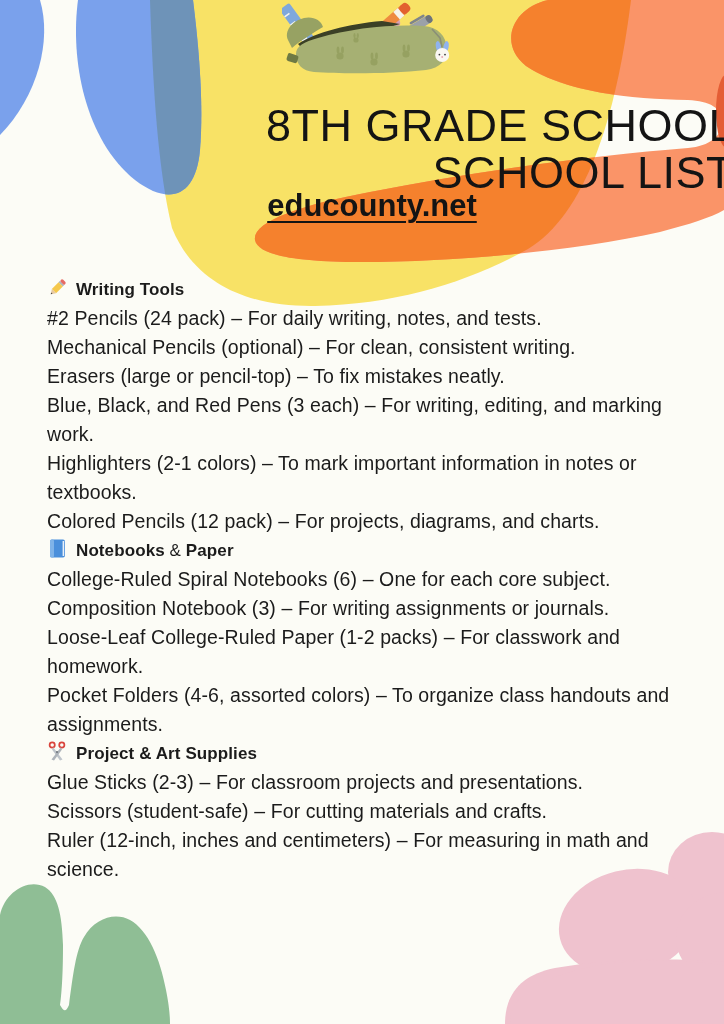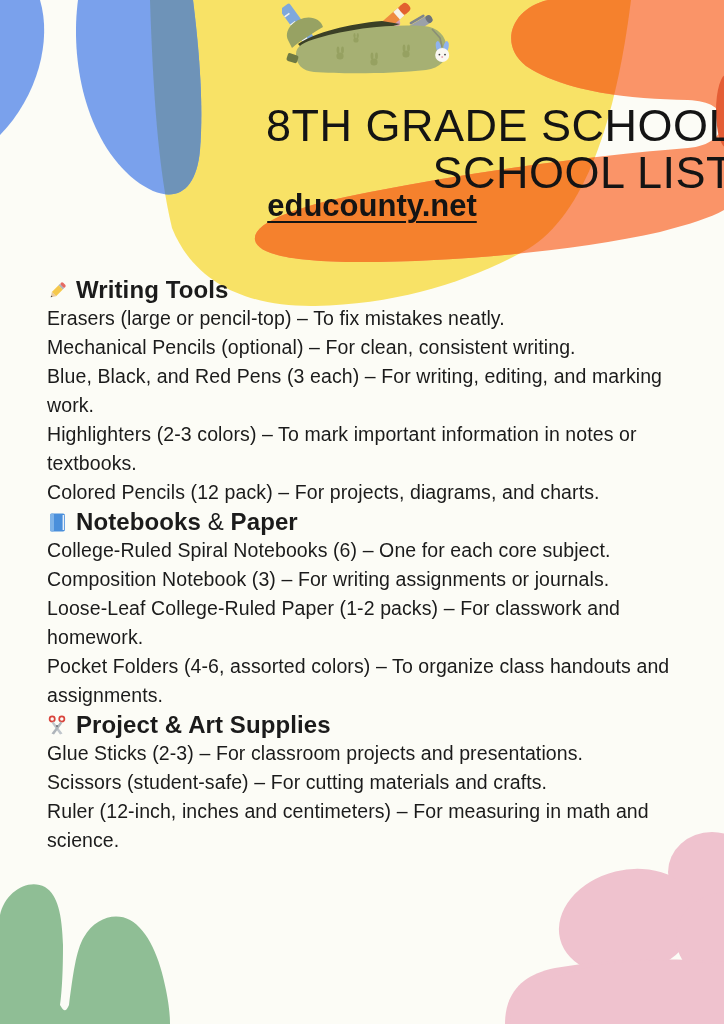--- a/index.html
+++ b/index.html
@@ -18,21 +18,21 @@
     position:absolute;top:188px;left:22px;width:700px;display:block;
     text-align:center;font-size:31px;font-weight:700;color:#141414;
     text-decoration:underline;text-decoration-thickness:2px;text-underline-offset:5px;
     cursor:pointer;
   }
   .content{
     position:absolute;top:275px;left:47px;width:638px;
     font-size:19.5px;line-height:29px;color:#1b1b1b;letter-spacing:.1px;
   }
   .content p{margin:0;}
-  .sec-head{font-weight:700;font-size:24px;}
+  .sec-head{font-weight:700;font-size:17px;}
   .sec-head .reg{font-weight:400;}
   .emoji{display:inline-block;width:21px;height:21px;vertical-align:-3px;margin-right:8px;}
 </style>
 </head>
 <body>
 
 <div class="canvas">
 
   <svg class="bg" viewBox="0 0 724 1024" aria-hidden="true">
     <defs>
@@ -134,24 +134,25 @@
 
     <p class="sec-head"><span class="emoji"><svg viewBox="0 0 21 21">
             <g transform="rotate(45 10.5 10.5)">
               <rect x="7.5" y="1" width="6" height="3.4" rx="1.6" fill="#E66A63"></rect>
               <rect x="7.5" y="4.2" width="6" height="2" fill="#AFB6BD"></rect>
               <rect x="7.5" y="6" width="6" height="9.5" fill="#F5C84C"></rect>
               <path d="M7.5,15.5 L13.5,15.5 L10.5,20 Z" fill="#E8C9A0"></path>
               <path d="M9.5,18.5 L11.5,18.5 L10.5,20 Z" fill="#4A4A4A"></path>
             </g>
           </svg></span><span>Writing Tools</span></p>
+    <p>#2 Pencils (24 pack) – For daily writing, notes, and tests.</p>
+    <p>Mechanical Pencils (optional) – For clean, consistent writing.</p>
     <p>Erasers (large or pencil-top) – To fix mistakes neatly.</p>
-    <p>Mechanical Pencils (optional) – For clean, consistent writing.</p>
     <p>Blue, Black, and Red Pens (3 each) – For writing, editing, and marking work.</p>
-    <p>Highlighters (2-3 colors) – To mark important information in notes or textbooks.</p>
+    <p>Highlighters (2-1 colors) – To mark important information in notes or textbooks.</p>
     <p>Colored Pencils (12 pack) – For projects, diagrams, and charts.</p>
 
     <p class="sec-head"><span class="emoji"><svg viewBox="0 0 21 21">
             <rect x="3" y="1.5" width="15" height="18" rx="2" fill="#4A8FDB"></rect>
             <rect x="3" y="1.5" width="4" height="18" rx="1.6" fill="#7FB3E8"></rect>
             <rect x="15.6" y="3" width="1.6" height="15" fill="#E9F1FA"></rect>
           </svg></span><span>Notebooks</span><span class="reg"> &amp; </span><span>Paper</span></p>
     <p>College-Ruled Spiral Notebooks (6) – One for each core subject.</p>
     <p>Composition Notebook (3) – For writing assignments or journals.</p>
     <p>Loose-Leaf College-Ruled Paper (1-2 packs) – For classwork and homework.</p>

